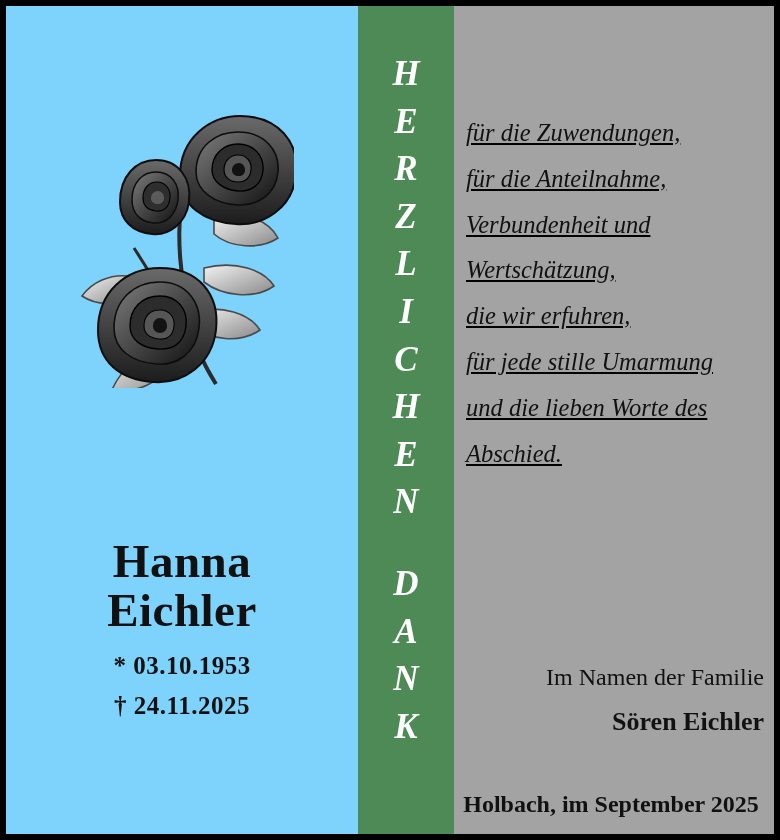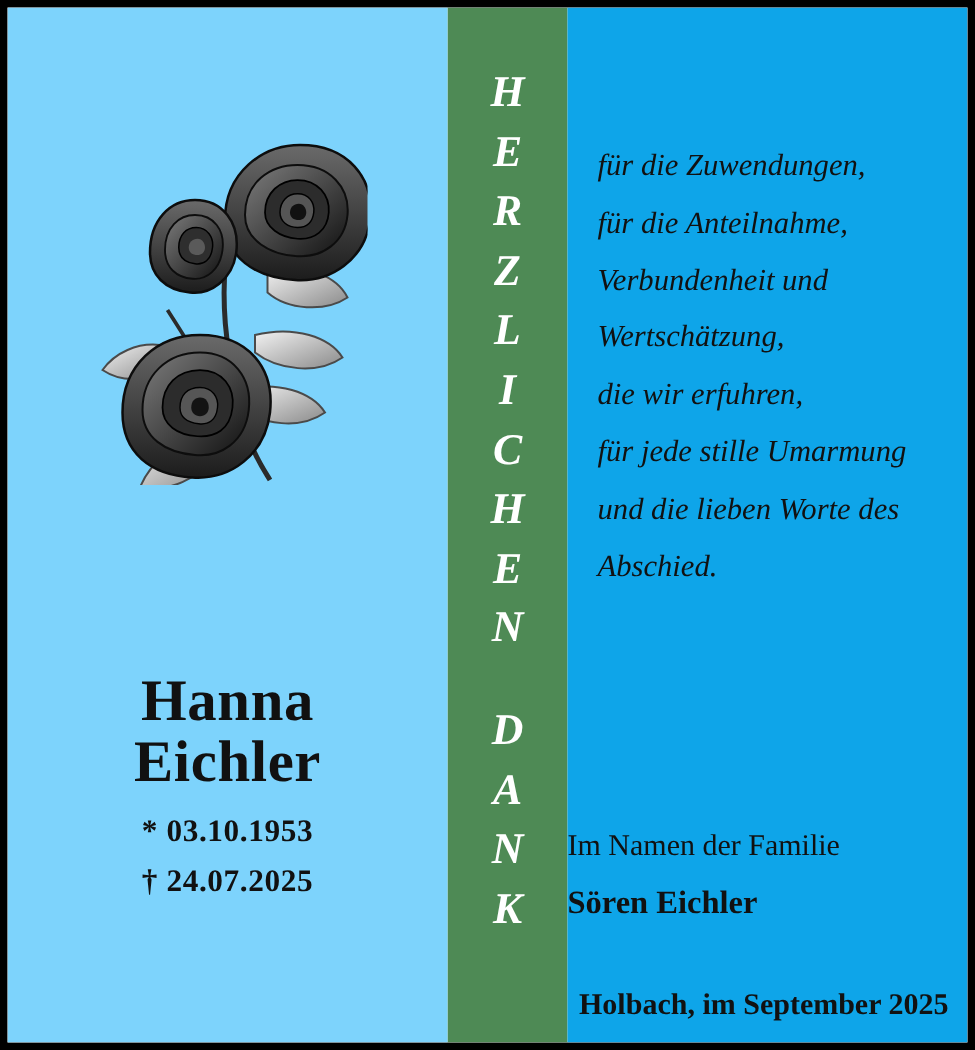--- a/index.html
+++ b/index.html
@@ -95,38 +95,39 @@
     line-height: 1.36;
     letter-spacing: 0;
   }
   .vert-gap { height: 34px; }
 
   
   .right-col {
     position: relative;
     flex: 1 1 auto;
     height: 100%;
-    background: #0ea5e9;
+    background: #a3a3a3;
     box-sizing: border-box;
-    padding: 104px 18px 0 24px;
+    padding: 104px 18px 0 12px;
+    text-decoration: underline;
   }
   .thanks-text {
     font-style: italic;
     font-size: 24.5px;
     line-height: 1.87;
     color: #111;
   }
   .thanks-text div { white-space: nowrap; }
 
   .family-block {
     position: absolute;
     left: 0;
     right: 10px;
     top: 658px;
-    text-align: left;
+    text-align: right;
   }
   .family-intro {
     font-size: 24px;
     color: #111;
   }
   .family-name {
     font-size: 26px;
     font-weight: bold;
     color: #111;
     margin-top: 16px;
@@ -199,21 +200,21 @@
           <path d="M80 228 C80 218 86 212 96 212 C106 212 111 220 110 228 C109 238 103 242 95 241 C86 240 80 236 80 228 Z" fill="#565656" stroke="#000" stroke-width="1.1"></path>
           <path d="M89 228 C89 223 92 220 96 220 C101 220 103 224 103 228 C103 232 100 235 96 235 C92 235 89 232 89 228 Z" fill="#131313"></path>
         </g>
       </svg>
     </div>
 
     <div class="deceased-block">
       <div class="name-first">Hanna</div>
       <div class="name-last">Eichler</div>
       <div class="date-line date-born">* 03.10.1953</div>
-      <div class="date-line date-died">† 24.07.2025</div>
+      <div class="date-line date-died">† 24.11.2025</div>
     </div>
   </div>
 
   <div class="green-bar">
     <div class="vert-letters">
       <span>H</span>
       <span>E</span>
       <span>R</span>
       <span>Z</span>
       <span>L</span>

